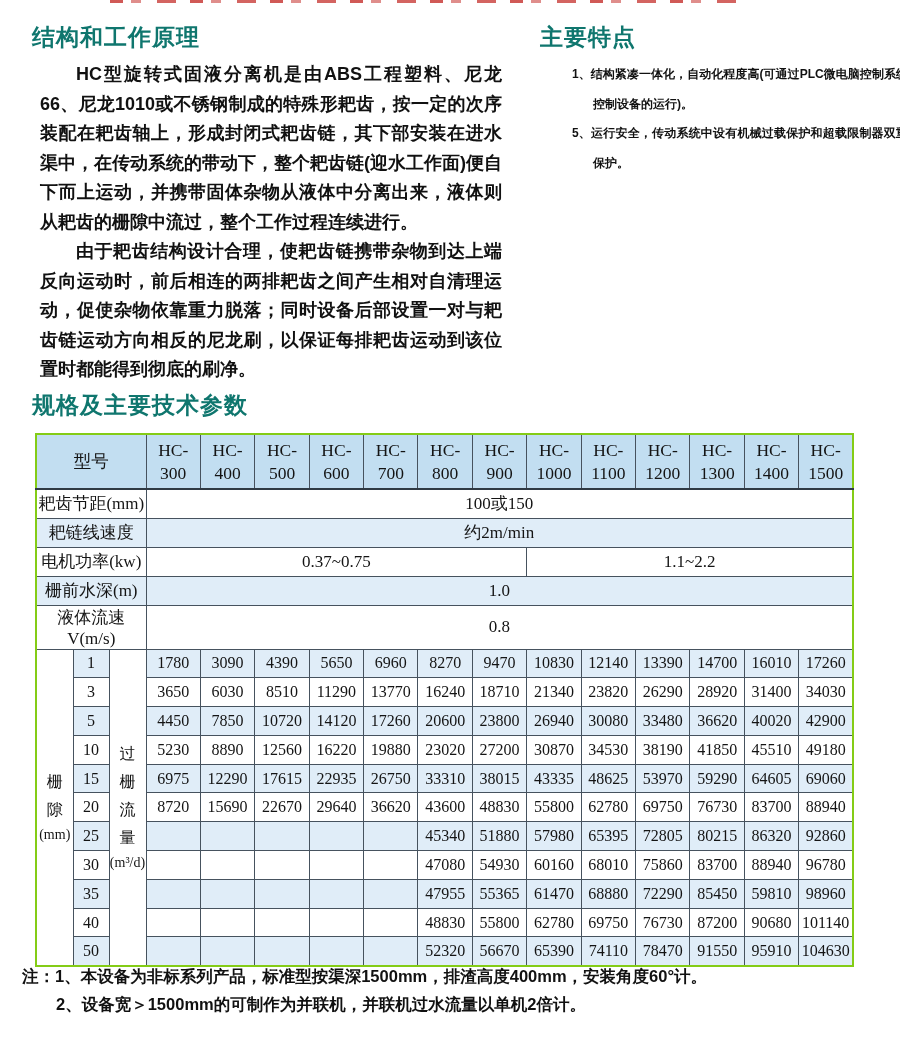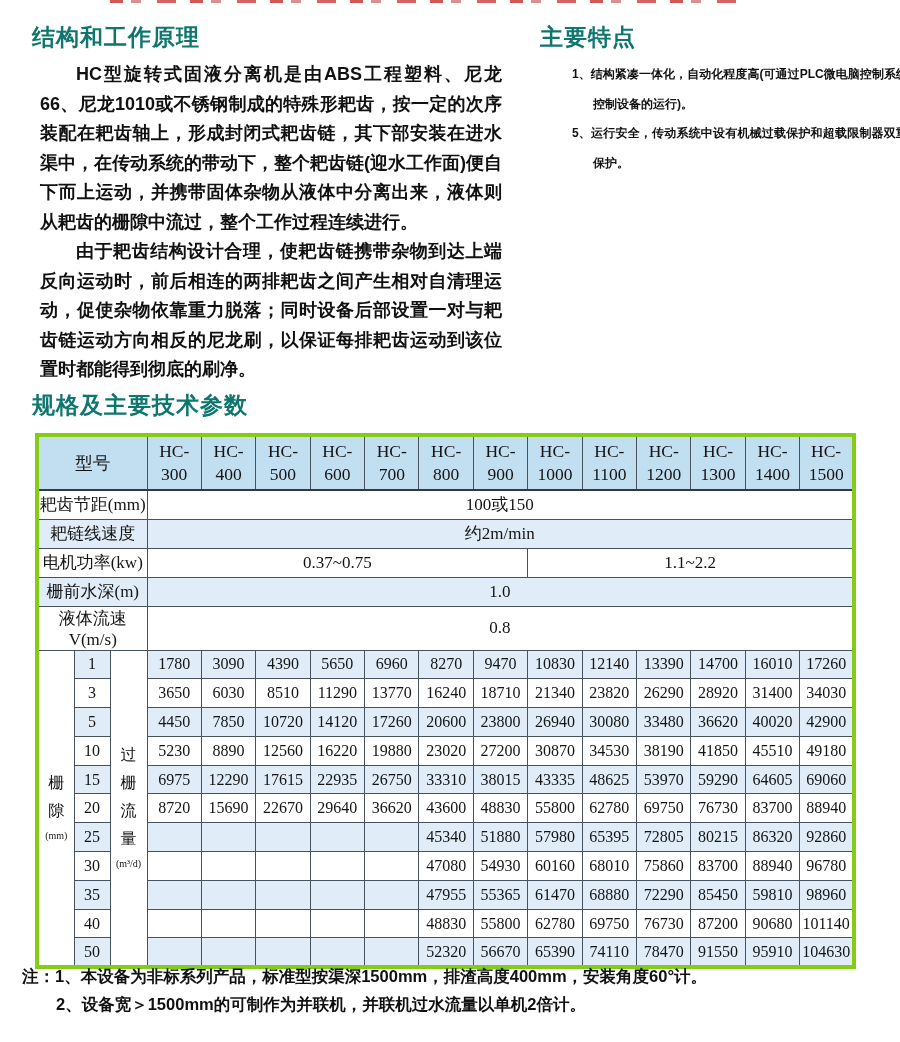--- a/index.html
+++ b/index.html
@@ -31,38 +31,38 @@
     position:absolute; left:572px; top:60px; width:336px;
     font-size:12px; font-weight:700; line-height:29.5px; text-align:justify;
   }
   .features-body .feat { padding-left:1.75em; text-indent:-1.75em; }
 
   
   .spec-table {
     position:absolute; left:35px; top:433px; width:817px;
     border-collapse:collapse; table-layout:fixed;
     font-family:"Liberation Serif", "DejaVu Serif", serif; color:#141414;
-    border:4px solid #84cc16;
+    border:2px solid #84cc16;
   }
   .spec-table th, .spec-table td {
     border:1px solid #46525e; text-align:center; vertical-align:middle;
     padding:0; font-weight:400; overflow:hidden;
   }
   .spec-table tr.model-row { height:55px; }
   .spec-table tr.model-row th { background:#c2def1; font-size:17.5px; line-height:1.3; border-bottom:2px solid #2f3a44; }
   .spec-table .corner { font-size:18px; }
   .spec-table tr.param-row { height:29px; }
   .spec-table tr.param-row th { font-size:17px; }
   .spec-table tr.param-row td { font-size:17px; }
   .spec-table tr.stripe td, .spec-table tr.stripe th { background:#e0edf8; }
   .spec-table tbody.matrix tr { height:28.8px; }
   .spec-table tbody.matrix td { font-size:16px; }
   .spec-table td.vcell { background:#ffffff !important; font-size:17px; }
   .vstack div { line-height:28px; }
-  .vstack .vunit { font-size:10px; line-height:22px; }
+  .vstack .vunit { font-size:14px; line-height:22px; }
 
   .notes {
     position:absolute; left:22px; top:962px; width:860px;
     font-size:16.5px; font-weight:700; line-height:28px;
   }
   .notes .note2 { padding-left:34px; }
 </style>
 </head>
 <body>
 

